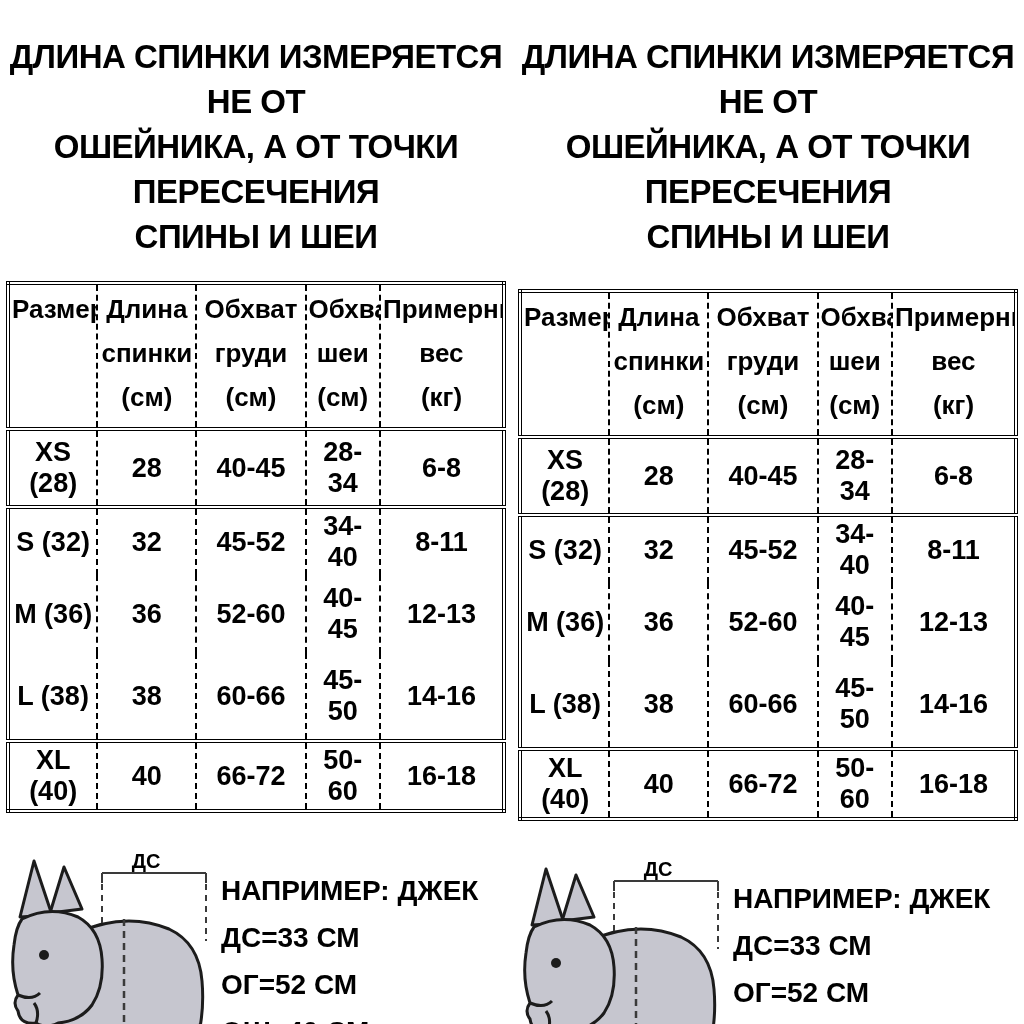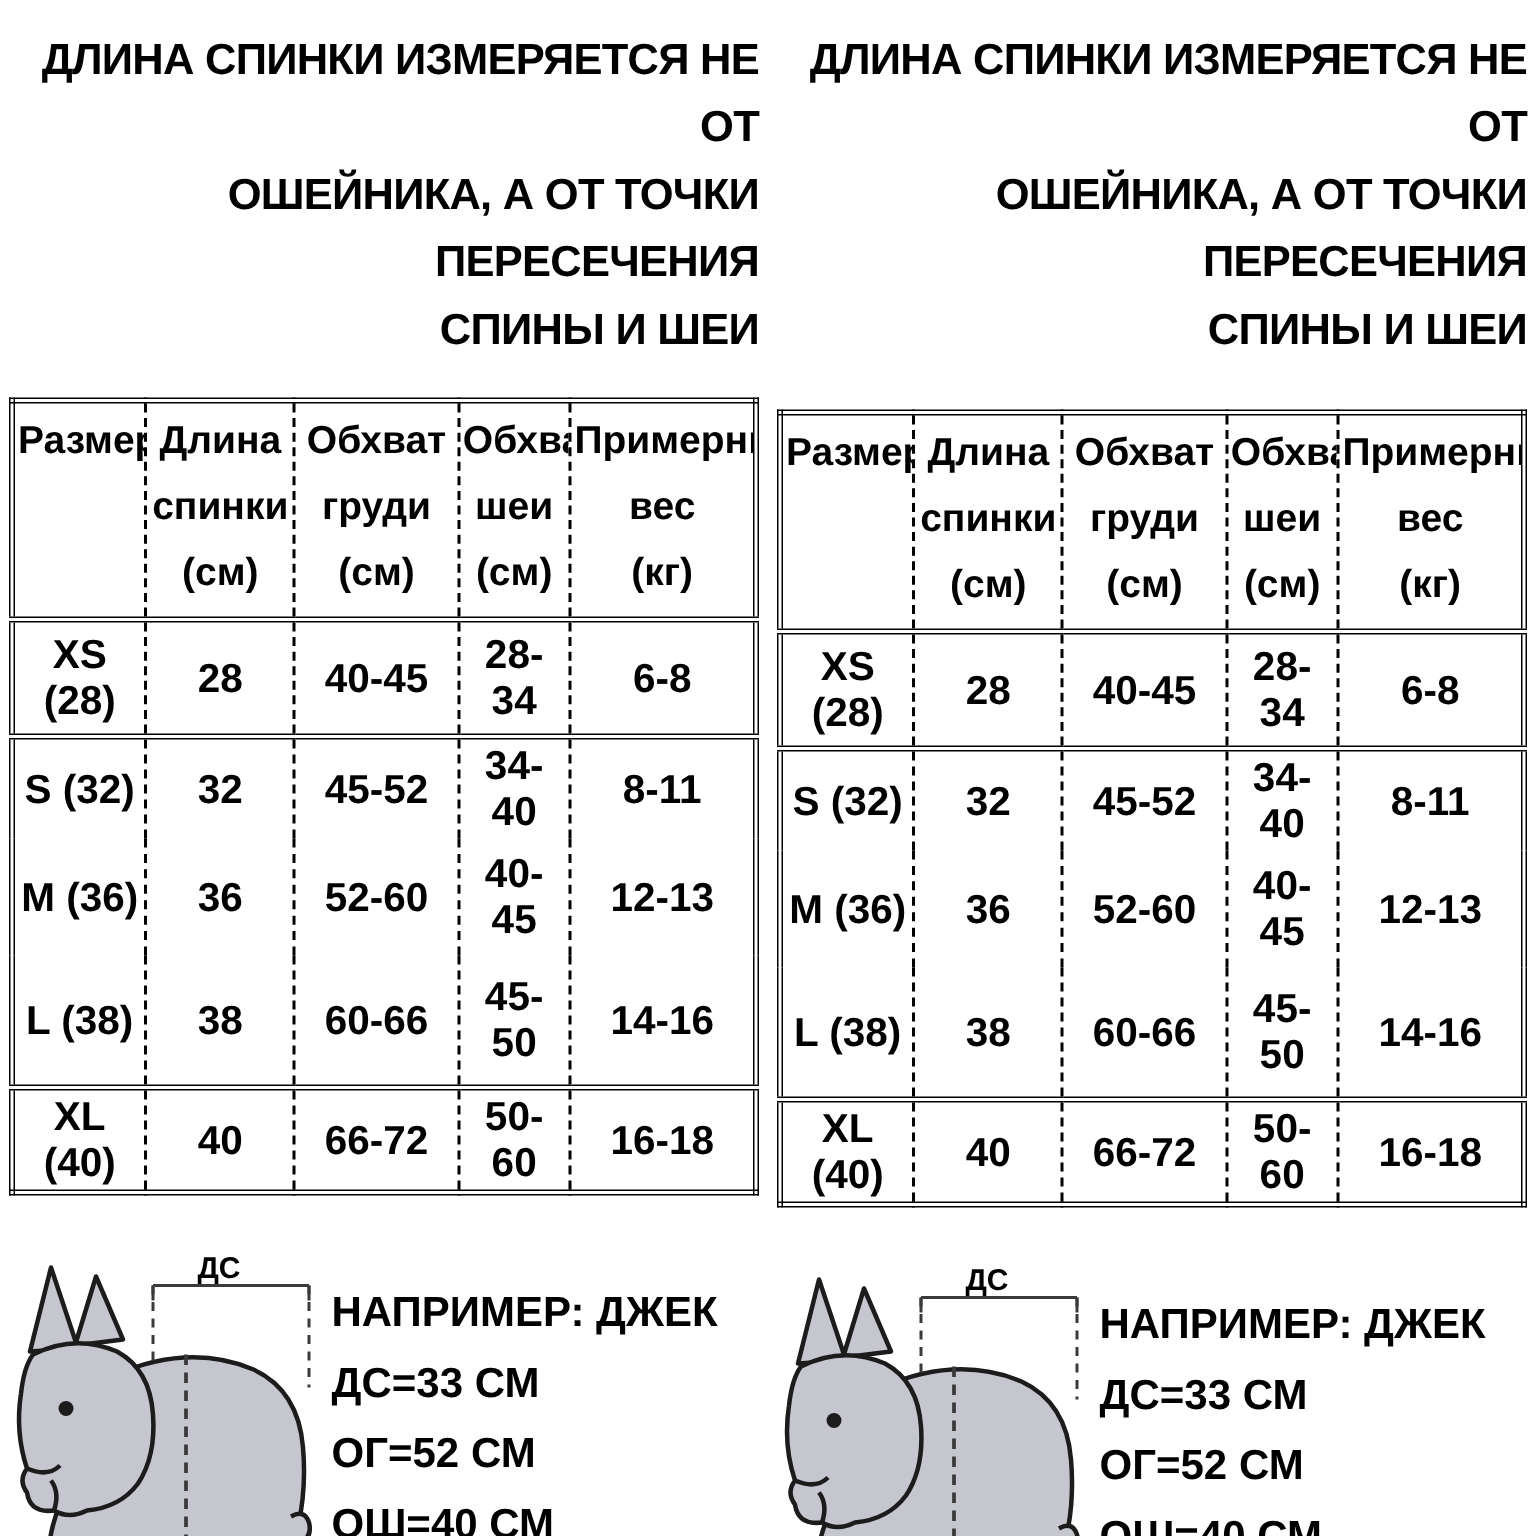--- a/index.html
+++ b/index.html
@@ -4,22 +4,22 @@
 <style>
   html,body{margin:0;padding:0;background:#ffffff;}
   body{
     width:1024px;height:1024px;overflow:hidden;
     font-family:"Liberation Sans",sans-serif;color:#000;
     -webkit-font-smoothing:antialiased;
   }
   .page{display:grid;grid-template-columns:512px 512px;width:1024px;height:1024px;}
   .panel{padding:14px 6px 0 6px;box-sizing:border-box;}
   .title{
-    text-align:right;font-weight:bold;font-size:29px;line-height:45px;
-    letter-spacing:-0.5px;margin-top:4px;
+    text-align:center;font-weight:bold;font-size:33px;line-height:45px;
+    letter-spacing:-0.5px;margin-top:20px;
   }
   .size-table{
     width:100%;border-collapse:collapse;border:4px double #000;
     table-layout:fixed;margin-top:22px;
   }
   .panel--right .size-table{margin-top:30px;}
   .size-table th,.size-table td{
     border-left:2px dashed #000;text-align:center;vertical-align:middle;
     font-weight:bold;padding:2px;overflow:hidden;
   }

